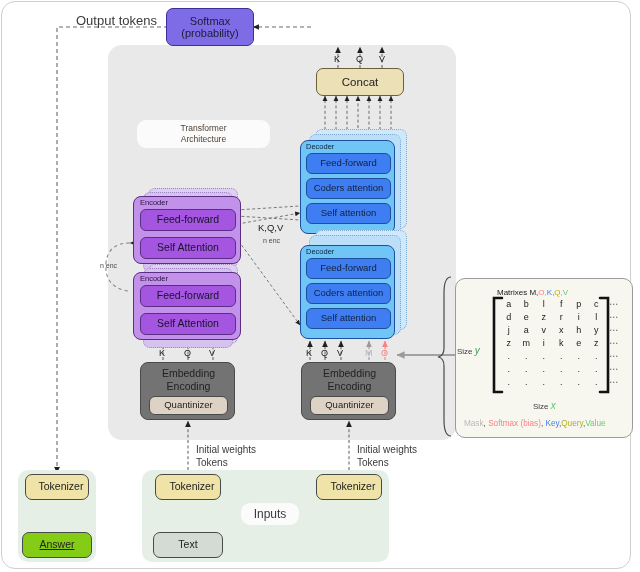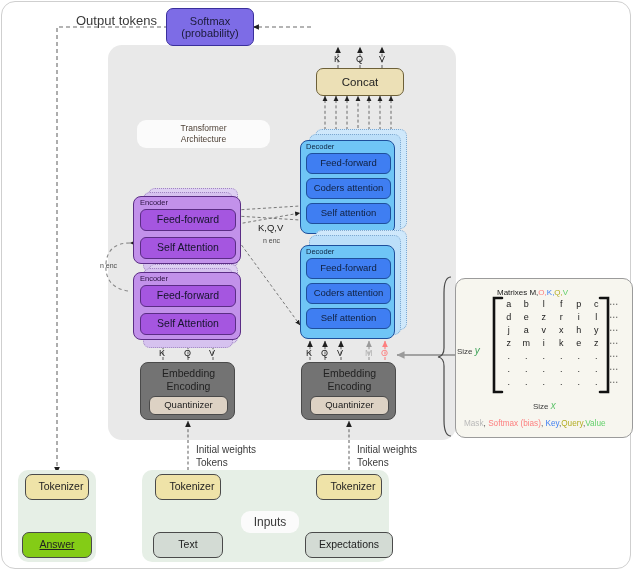--- a/index.html
+++ b/index.html
@@ -235,27 +235,26 @@
   <div class="tag" style="left:196px;top:444px;font-size:10px;">Initial weights</div>
   <div class="tag" style="left:196px;top:457px;font-size:10px;">Tokens</div>
   <div class="tag" style="left:357px;top:444px;font-size:10px;">Initial weights</div>
   <div class="tag" style="left:357px;top:457px;font-size:10px;">Tokens</div>
 
   <div class="panel-green" style="left:18px;top:470px;width:78px;height:92px;"></div>
   <div class="box c-token" style="left:25px;top:474px;width:64px;height:26px;font-size:10.5px;">Tokenizer</div>
   <div class="box c-answer" style="left:22px;top:532px;width:70px;height:26px;font-size:10.5px;">Answer</div>
 
   <div class="panel-green" style="left:142px;top:470px;width:247px;height:92px;"></div>
-  <div class="inputs-label" style="left:241px;top:503px;width:58px;height:22px;margin-top:8px;">Inputs</div>
+  <div class="inputs-label" style="left:241px;top:503px;width:58px;height:22px;">Inputs</div>
 
   <div class="box c-token" style="left:155px;top:474px;width:66px;height:26px;font-size:10.5px;">Tokenizer</div>
   <div class="box c-text" style="left:153px;top:532px;width:70px;height:26px;font-size:10.5px;">Text</div>
 
   <div class="box c-token" style="left:316px;top:474px;width:66px;height:26px;font-size:10.5px;">Tokenizer</div>
-  <div class="box c-text" style="left:305px;top:532px;width:88px;height:26px;font-size:10.5px;">Expectations</div>
 
   <div class="c-matrixpanel" style="position:absolute;left:455px;top:278px;width:176px;height:158px;"></div>
 
   <div class="mtitle" style="left:497px;top:288px;">
     <span>Matrixes M,</span><span class="o">O,</span><span class="k">K,</span><span class="q">Q,</span><span class="v">V</span>
   </div>
 
   <svg style="position:absolute;left:490px;top:296px;width:122px;height:100px;">
     <path d="M12,2 L4,2 L4,96 L12,96" stroke="#111" stroke-width="2.6" fill="none" stroke-linecap="round"></path>
     <path d="M110,2 L118,2 L118,96 L110,96" stroke="#111" stroke-width="2.6" fill="none" stroke-linecap="round"></path>

